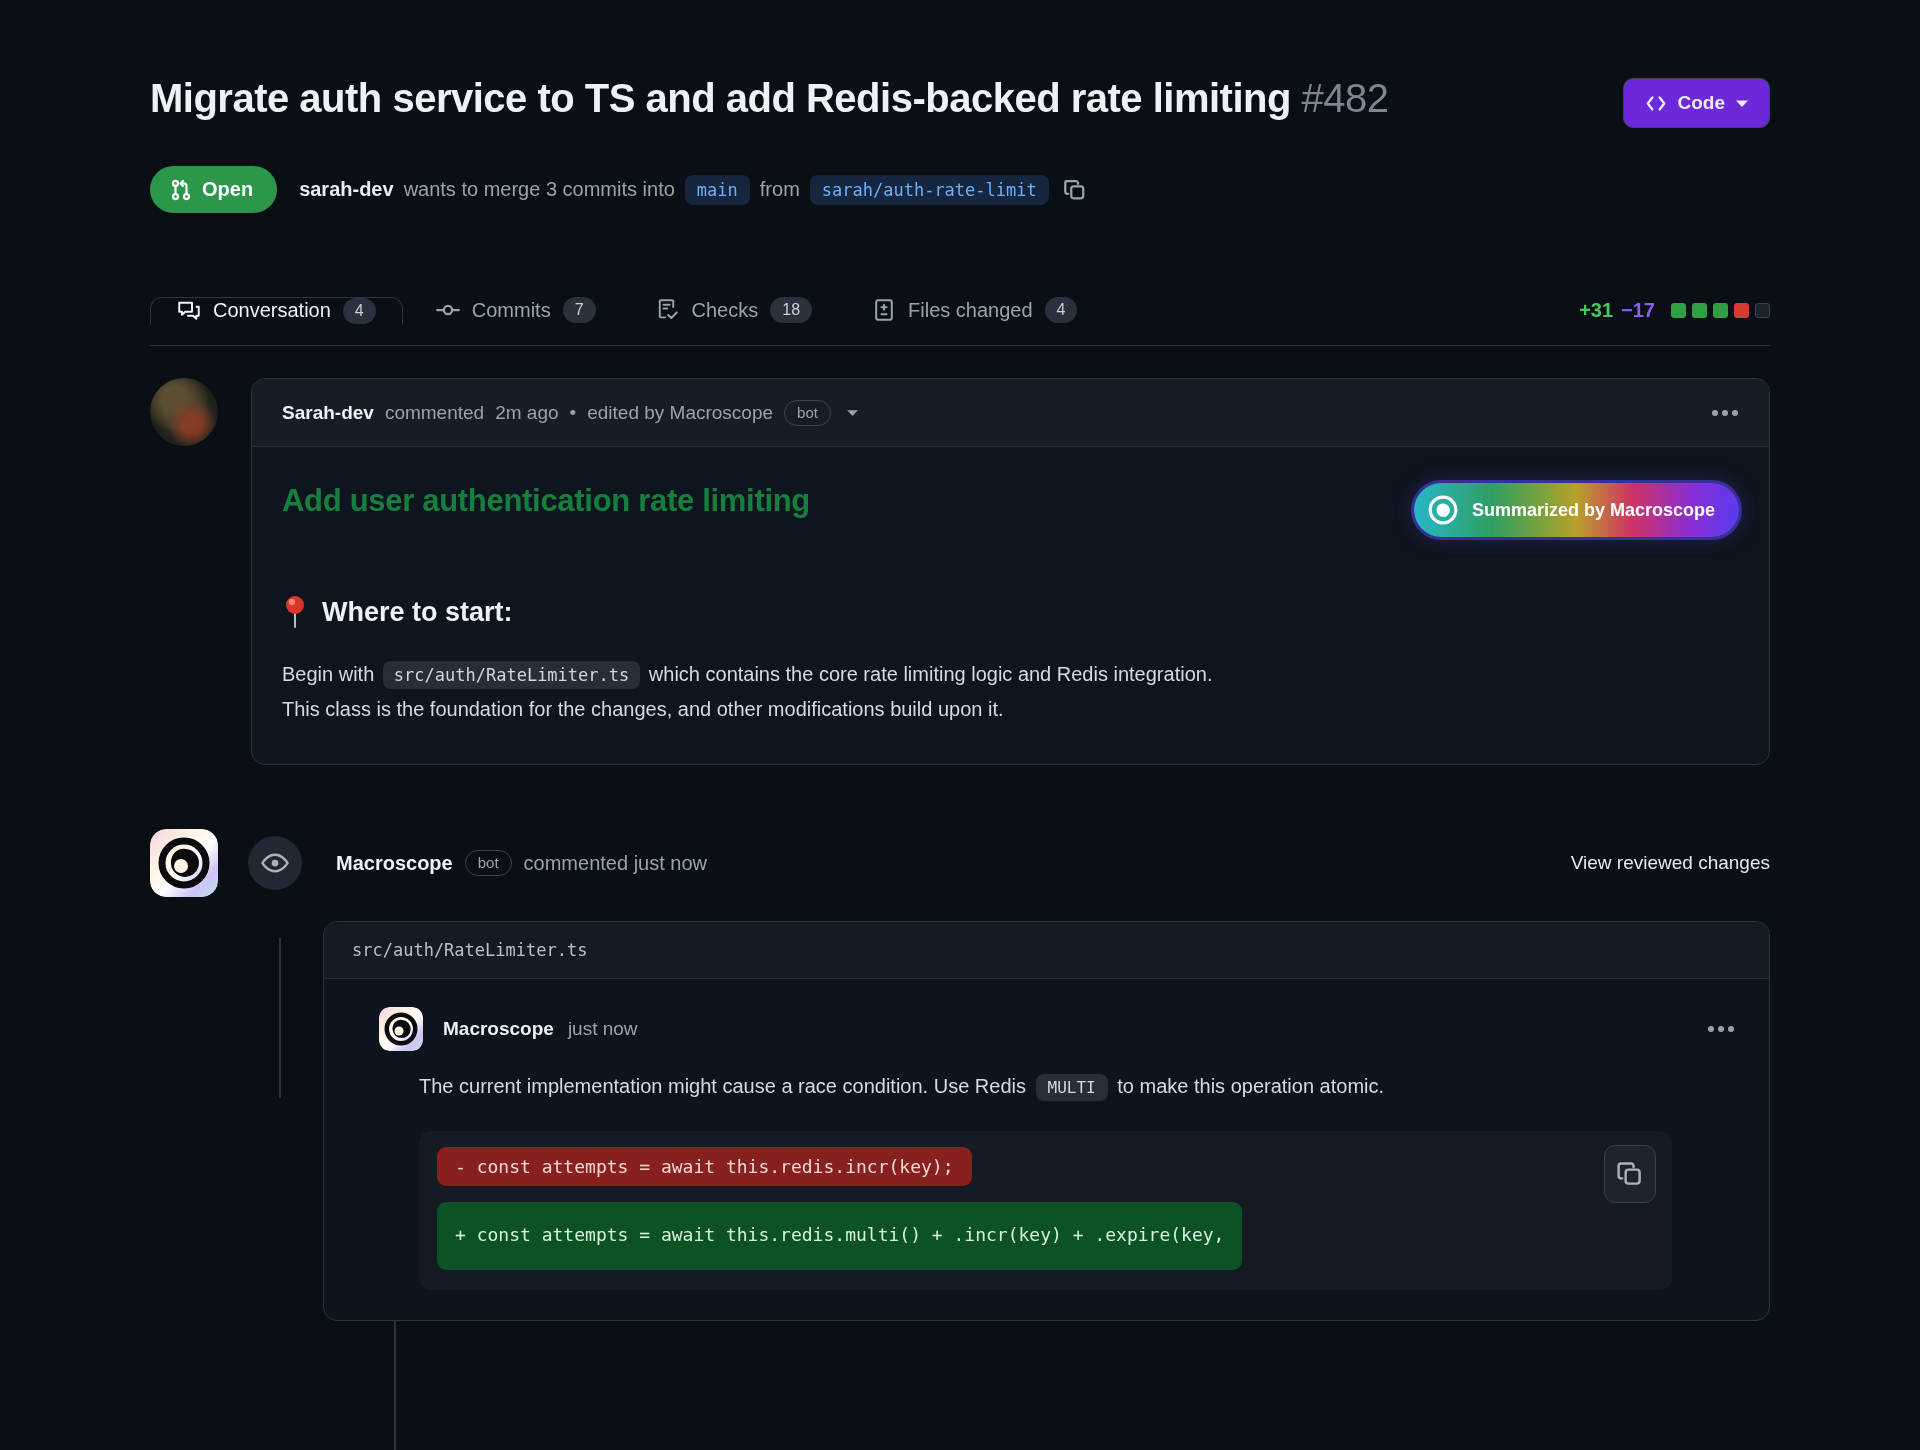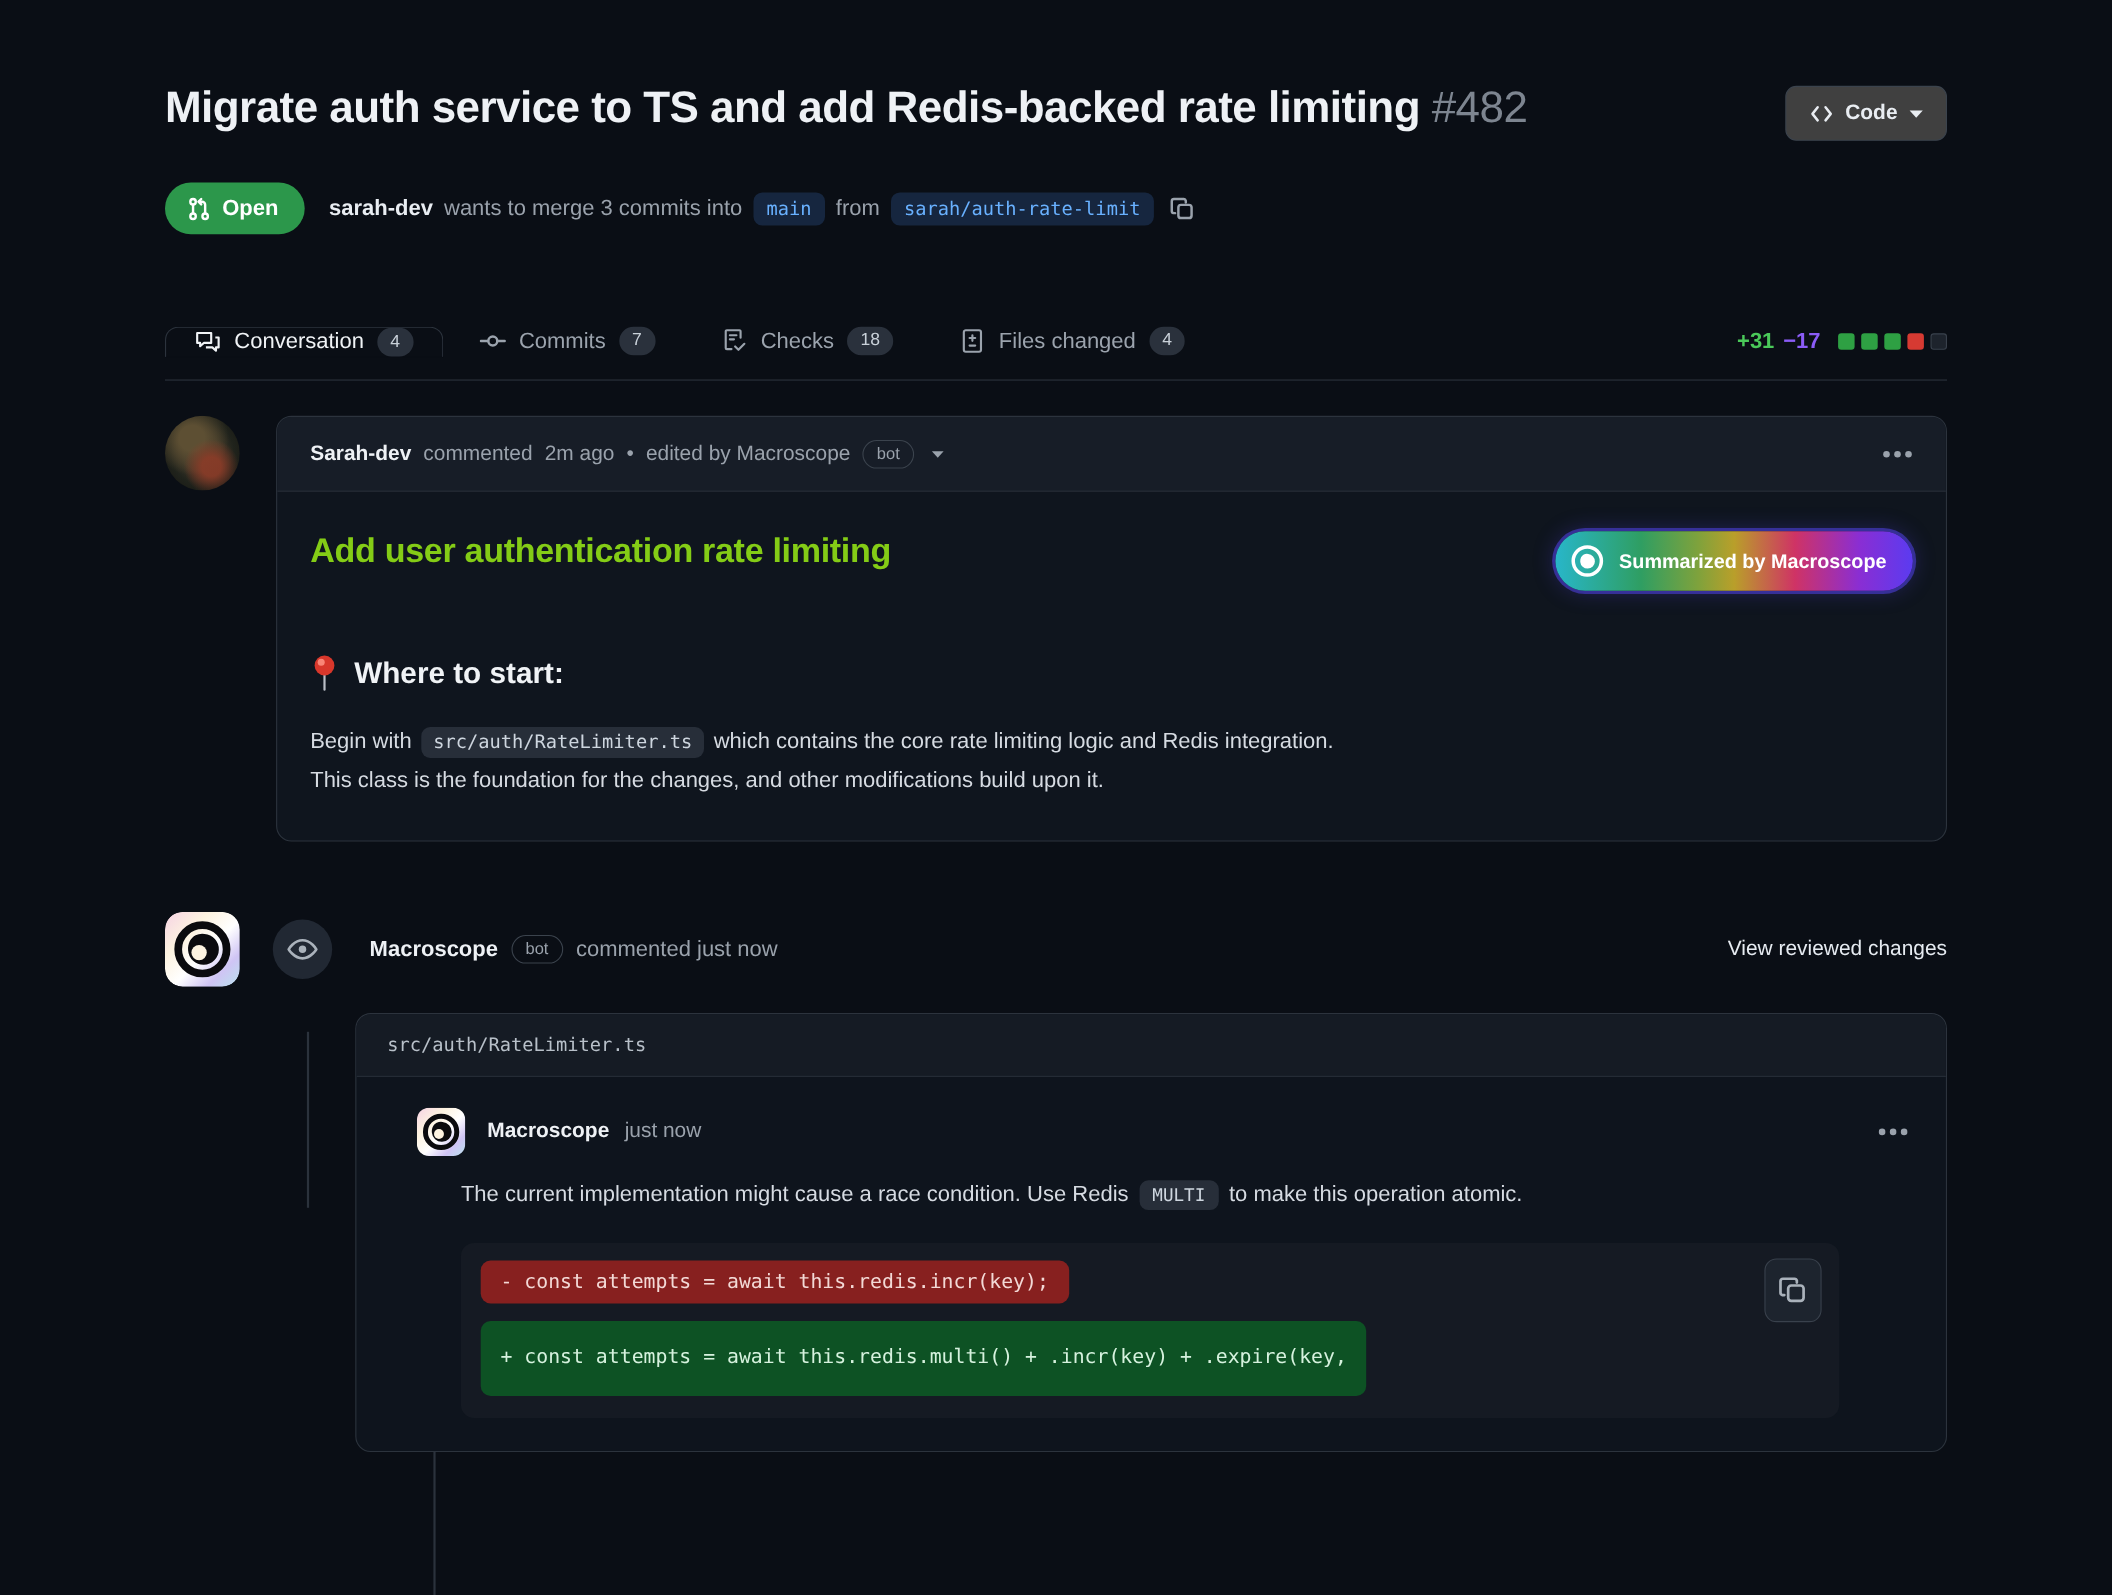--- a/index.html
+++ b/index.html
@@ -15,21 +15,21 @@
   .tl-line { position:absolute; width:2px; background:#2b323c; z-index:0; }
   .tl-a { left:279px; top:938px; height:160px; }
   .tl-b { left:394px; top:1250px; height:200px; }
 
   
   .title-row { display:flex; align-items:flex-start; justify-content:space-between; padding-top:72px; }
   h1 { font-size:40px; font-weight:600; letter-spacing:-0.5px; line-height:52px; color:#eef1f5; max-width:1380px; }
   .pr-num { color:#7d8590; font-weight:400; }
   .code-btn {
     display:flex; align-items:center; gap:10px; margin-top:6px;
-    background:#404040; border:1px solid #3b434d; border-radius:10px;
+    background:#6d28d9; border:1px solid #3b434d; border-radius:10px;
     color:#e9edf2; font-size:19px; font-weight:600; padding:13px 20px; cursor:pointer;
     font-family:inherit; flex:none;
   }
   .code-btn svg { display:block; }
 
   
   .status-row { display:flex; align-items:center; gap:22px; margin-top:38px; }
   .open-badge {
     display:flex; align-items:center; gap:10px; background:#2c974b; color:#ffffff;
     font-size:20px; font-weight:600; padding:12px 24px 12px 20px; border-radius:28px;
@@ -83,21 +83,21 @@
   .card-header b { color:#eef1f5; font-weight:700; }
   .bot-pill {
     border:1px solid #3b434d; border-radius:16px; color:#9aa2ac;
     font-size:15px; padding:3px 12px; line-height:18px;
   }
   .caret-sm { margin-left:4px; display:flex; color:#9aa2ac; }
   .kebab { margin-left:auto; display:flex; cursor:pointer; color:#9aa2ac; }
 
   .card-body { padding:30px 30px 40px 30px; }
   .body-title-row { display:flex; justify-content:space-between; align-items:flex-start; margin-top:6px; }
-  .card-body h2 { font-size:31px; font-weight:700; color:#84cc16; letter-spacing:-0.3px; }
+  .card-body h2 { font-size:31px; font-weight:700; color:#15803d; letter-spacing:-0.3px; }
   .summary-badge {
     display:flex; align-items:center; gap:13px; flex:none; cursor:pointer;
     background:linear-gradient(90deg,#28b6c9 0%,#2f9e62 24%,#7fa23c 40%,#b99f2a 50%,#cf3365 67%,#8a2ed3 85%,#5b3bf0 100%);
     border-radius:28px; padding:11px 24px 11px 13px; color:#ffffff; font-size:18px; font-weight:600;
     box-shadow:0 0 0 3px rgba(80,66,230,.55), 0 0 20px rgba(80,66,230,.35);
   }
   .para { font-size:20px; line-height:30px; color:#d6dbe2; margin-top:32px; }
   .bullets { list-style:none; margin-top:22px; }
   .bullets li {
     position:relative; font-size:20px; line-height:30px; color:#d6dbe2;

